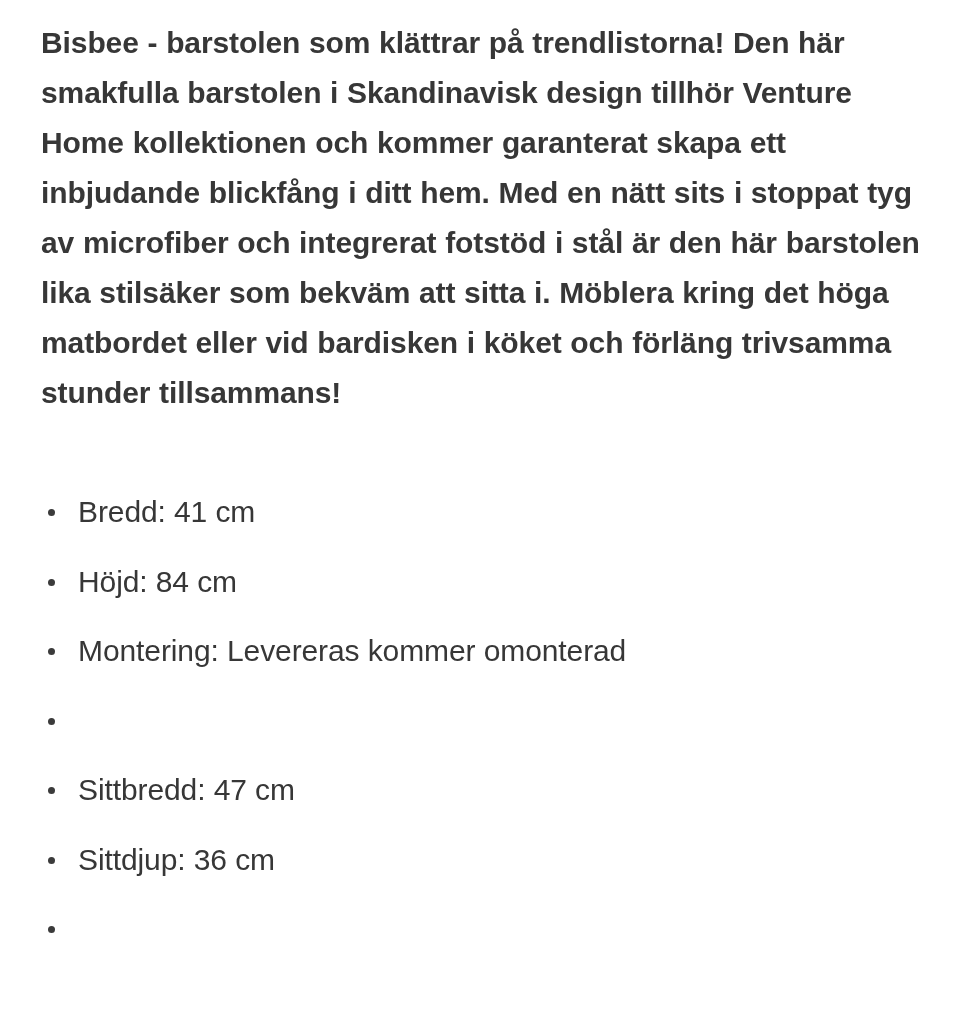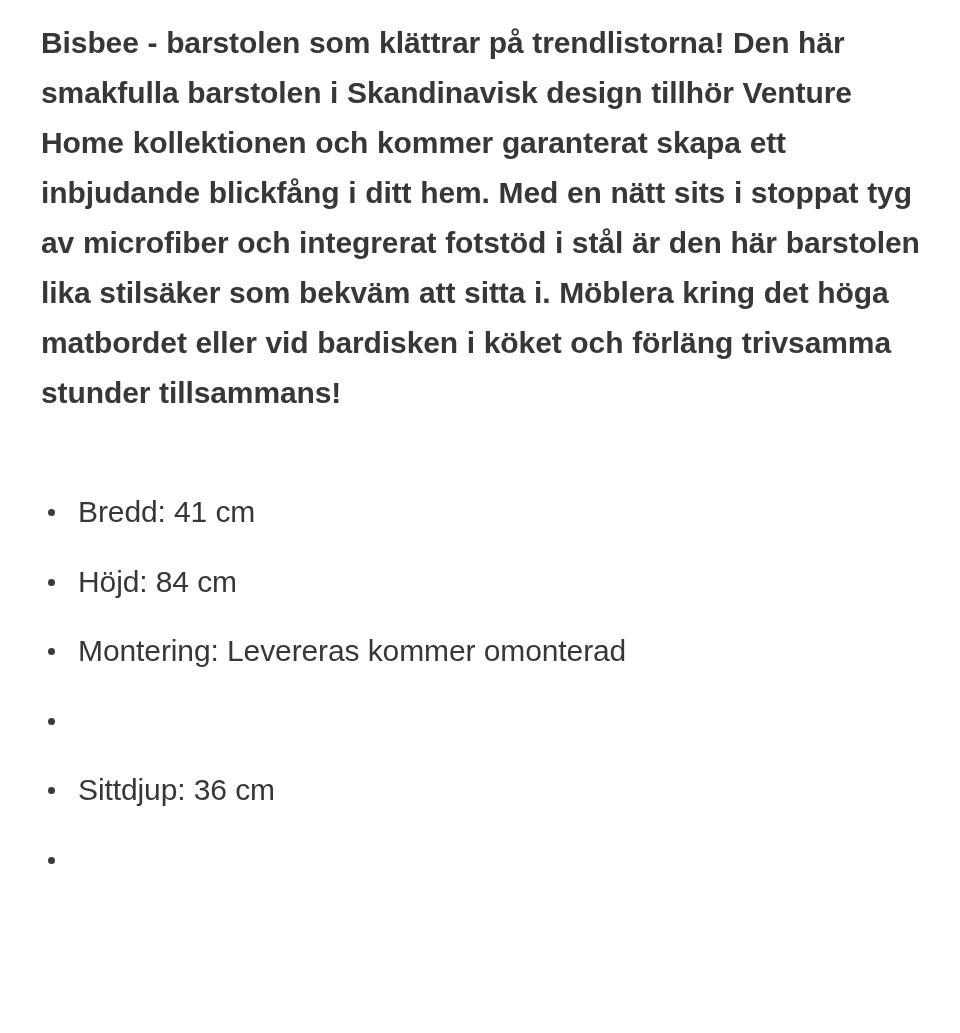--- a/index.html
+++ b/index.html
@@ -100,20 +100,24 @@
     </li>
     <li class="spec-item">
       <span class="spec-bullet"></span>
       <span class="spec-text">Montering: Levereras kommer omonterad</span>
     </li>
     <li class="spec-item">
       <span class="spec-bullet"></span>
     </li>
     <li class="spec-item">
       <span class="spec-bullet"></span>
+      <span class="spec-text">Sittbredd: 47 cm</span>
+    </li>
+    <li class="spec-item">
+      <span class="spec-bullet"></span>
       <span class="spec-text">Sittdjup: 36 cm</span>
     </li>
     <li class="spec-item">
       <span class="spec-bullet"></span>
     </li>
   </ul>
 
 </div>
 
 </body></html>

